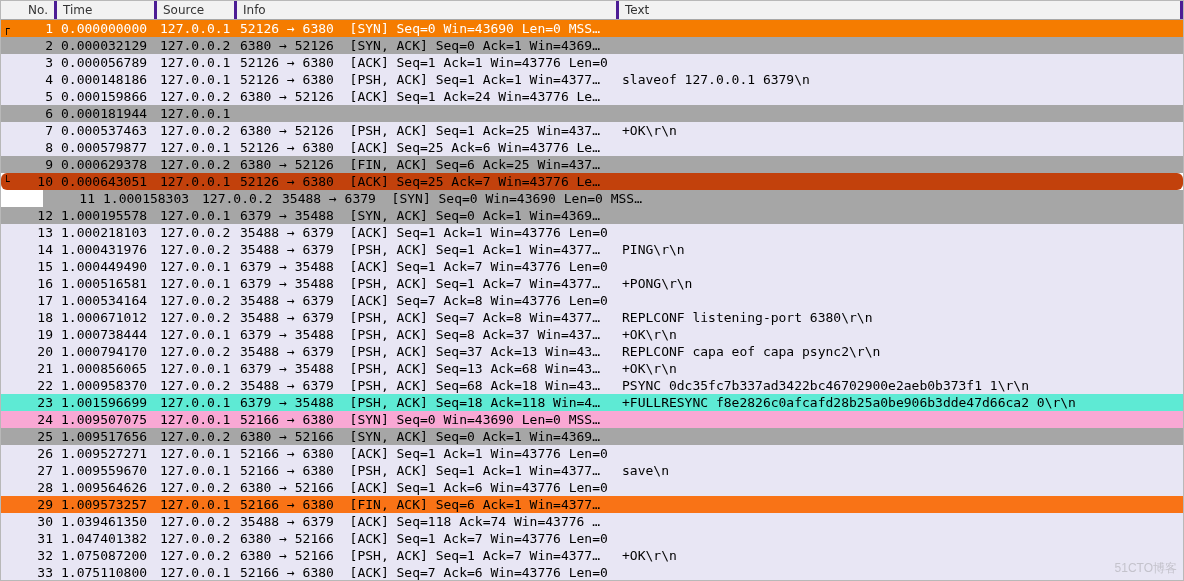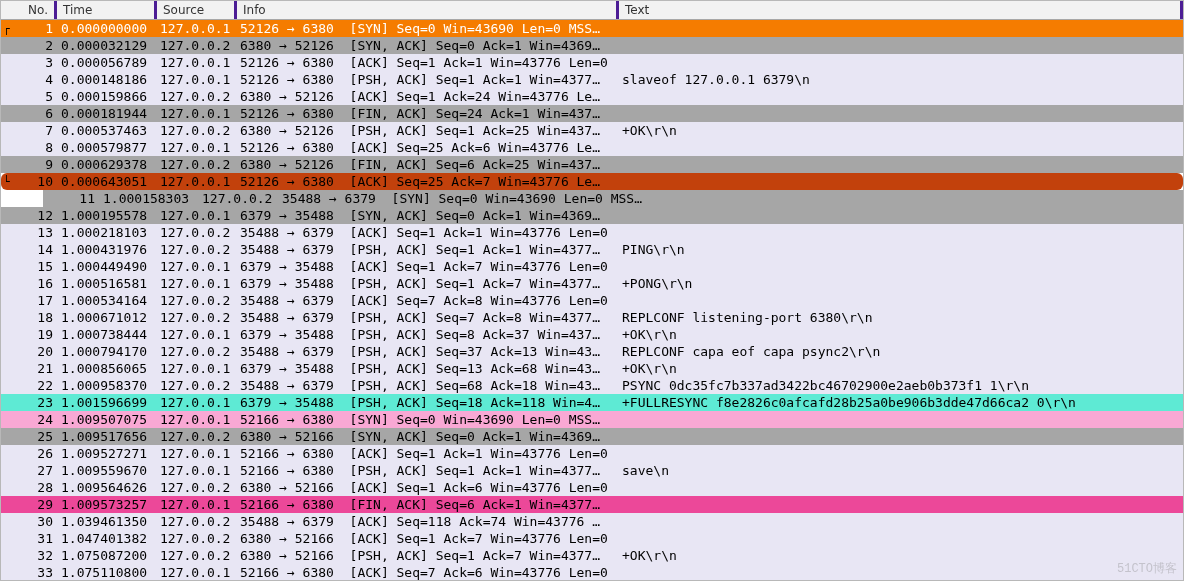--- a/index.html
+++ b/index.html
@@ -9,40 +9,40 @@
   .hdr > div { border-right:3px solid #4c1d95; padding:2px 6px 0 6px; white-space:nowrap; overflow:hidden; }
   .body { flex:1; overflow:hidden; }
   .row { display:flex; height:17px; line-height:17px; white-space:pre; }
   .row > div { overflow:hidden; }
   .c-no    { width:56px;  text-align:right; padding-right:4px; }
   .c-time  { width:100px; padding-left:4px; }
   .c-src   { width:80px;  padding-left:3px; }
   .c-info  { width:382px; padding-left:3px; }
   .c-text  { flex:1;     padding-left:3px; }
   .mark { position:absolute; left:2px; font-size:11px; color:#000; pointer-events:none; line-height:17px; }
-  .watermark { position:absolute; right:6px; bottom:3px; font-family:Liberation Mono, monospace; font-size:12px; color:rgba(128,128,128,.35); pointer-events:none; }
+  .watermark { position:absolute; right:6px; bottom:3px; font-family:Liberation Sans, sans-serif; font-size:12px; color:rgba(128,128,128,.35); pointer-events:none; }
 </style>
 </head>
 <body>
 
 <div class="wrap">
   <div class="hdr">
     <div class="c-no">No.</div>
     <div class="c-time">Time</div>
     <div class="c-src">Source</div>
     <div class="c-info">Info</div>
     <div class="c-text">Text</div>
   </div>
   <div class="body" id="rows">
       <div class="row" style="background: rgb(245, 124, 0); color: rgb(255, 255, 255);"><div class="c-no">1</div><div class="c-time">0.000000000</div><div class="c-src">127.0.0.1</div><div class="c-info">52126 → 6380  [SYN] Seq=0 Win=43690 Len=0 MSS…</div><div class="c-text"></div></div>
       <div class="row" style="background: rgb(166, 166, 166);"><div class="c-no">2</div><div class="c-time">0.000032129</div><div class="c-src">127.0.0.2</div><div class="c-info">6380 → 52126  [SYN, ACK] Seq=0 Ack=1 Win=4369…</div><div class="c-text"></div></div>
       <div class="row" style="background: rgb(232, 230, 244);"><div class="c-no">3</div><div class="c-time">0.000056789</div><div class="c-src">127.0.0.1</div><div class="c-info">52126 → 6380  [ACK] Seq=1 Ack=1 Win=43776 Len=0</div><div class="c-text"></div></div>
       <div class="row" style="background: rgb(232, 230, 244);"><div class="c-no">4</div><div class="c-time">0.000148186</div><div class="c-src">127.0.0.1</div><div class="c-info">52126 → 6380  [PSH, ACK] Seq=1 Ack=1 Win=4377…</div><div class="c-text">slaveof 127.0.0.1 6379\n</div></div>
       <div class="row" style="background: rgb(232, 230, 244);"><div class="c-no">5</div><div class="c-time">0.000159866</div><div class="c-src">127.0.0.2</div><div class="c-info">6380 → 52126  [ACK] Seq=1 Ack=24 Win=43776 Le…</div><div class="c-text"></div></div>
-      <div class="row" style="background: rgb(166, 166, 166);"><div class="c-no">6</div><div class="c-time">0.000181944</div><div class="c-src">127.0.0.1</div><div class="c-info">52126 → 6380  [FIN, ACK] Seq=24 Ack=1 Win=437…</div><div class="c-text"></div></div>
+      <div class="row" style="background: rgb(166, 166, 166);"><div class="c-no">6</div><div class="c-time">0.000181944</div><div class="c-src">127.0.0.1</div><div class="c-text"></div></div>
       <div class="row" style="background: rgb(232, 230, 244);"><div class="c-no">7</div><div class="c-time">0.000537463</div><div class="c-src">127.0.0.2</div><div class="c-info">6380 → 52126  [PSH, ACK] Seq=1 Ack=25 Win=437…</div><div class="c-text">+OK\r\n</div></div>
       <div class="row" style="background: rgb(232, 230, 244);"><div class="c-no">8</div><div class="c-time">0.000579877</div><div class="c-src">127.0.0.1</div><div class="c-info">52126 → 6380  [ACK] Seq=25 Ack=6 Win=43776 Le…</div><div class="c-text"></div></div>
       <div class="row" style="background: rgb(166, 166, 166);"><div class="c-no">9</div><div class="c-time">0.000629378</div><div class="c-src">127.0.0.2</div><div class="c-info">6380 → 52126  [FIN, ACK] Seq=6 Ack=25 Win=437…</div><div class="c-text"></div></div>
       <div class="row" style="background: #c2410c; border-radius: 6px;"><div class="c-no">10</div><div class="c-time">0.000643051</div><div class="c-src">127.0.0.1</div><div class="c-info">52126 → 6380  [ACK] Seq=25 Ack=7 Win=43776 Le…</div><div class="c-text"></div></div>
       <div class="row" style="background: rgb(166, 166, 166); margin-left: 42px;"><div class="c-no">11</div><div class="c-time">1.000158303</div><div class="c-src">127.0.0.2</div><div class="c-info">35488 → 6379  [SYN] Seq=0 Win=43690 Len=0 MSS…</div><div class="c-text"></div></div>
       <div class="row" style="background: rgb(166, 166, 166);"><div class="c-no">12</div><div class="c-time">1.000195578</div><div class="c-src">127.0.0.1</div><div class="c-info">6379 → 35488  [SYN, ACK] Seq=0 Ack=1 Win=4369…</div><div class="c-text"></div></div>
       <div class="row" style="background: rgb(232, 230, 244);"><div class="c-no">13</div><div class="c-time">1.000218103</div><div class="c-src">127.0.0.2</div><div class="c-info">35488 → 6379  [ACK] Seq=1 Ack=1 Win=43776 Len=0</div><div class="c-text"></div></div>
       <div class="row" style="background: rgb(232, 230, 244);"><div class="c-no">14</div><div class="c-time">1.000431976</div><div class="c-src">127.0.0.2</div><div class="c-info">35488 → 6379  [PSH, ACK] Seq=1 Ack=1 Win=4377…</div><div class="c-text">PING\r\n</div></div>
       <div class="row" style="background: rgb(232, 230, 244);"><div class="c-no">15</div><div class="c-time">1.000449490</div><div class="c-src">127.0.0.1</div><div class="c-info">6379 → 35488  [ACK] Seq=1 Ack=7 Win=43776 Len=0</div><div class="c-text"></div></div>
       <div class="row" style="background: rgb(232, 230, 244);"><div class="c-no">16</div><div class="c-time">1.000516581</div><div class="c-src">127.0.0.1</div><div class="c-info">6379 → 35488  [PSH, ACK] Seq=1 Ack=7 Win=4377…</div><div class="c-text">+PONG\r\n</div></div>
@@ -51,21 +51,21 @@
       <div class="row" style="background: rgb(232, 230, 244);"><div class="c-no">19</div><div class="c-time">1.000738444</div><div class="c-src">127.0.0.1</div><div class="c-info">6379 → 35488  [PSH, ACK] Seq=8 Ack=37 Win=437…</div><div class="c-text">+OK\r\n</div></div>
       <div class="row" style="background: rgb(232, 230, 244);"><div class="c-no">20</div><div class="c-time">1.000794170</div><div class="c-src">127.0.0.2</div><div class="c-info">35488 → 6379  [PSH, ACK] Seq=37 Ack=13 Win=43…</div><div class="c-text">REPLCONF capa eof capa psync2\r\n</div></div>
       <div class="row" style="background: rgb(232, 230, 244);"><div class="c-no">21</div><div class="c-time">1.000856065</div><div class="c-src">127.0.0.1</div><div class="c-info">6379 → 35488  [PSH, ACK] Seq=13 Ack=68 Win=43…</div><div class="c-text">+OK\r\n</div></div>
       <div class="row" style="background: rgb(232, 230, 244);"><div class="c-no">22</div><div class="c-time">1.000958370</div><div class="c-src">127.0.0.2</div><div class="c-info">35488 → 6379  [PSH, ACK] Seq=68 Ack=18 Win=43…</div><div class="c-text">PSYNC 0dc35fc7b337ad3422bc46702900e2aeb0b373f1 1\r\n</div></div>
       <div class="row" style="background: #5eead4;"><div class="c-no">23</div><div class="c-time">1.001596699</div><div class="c-src">127.0.0.1</div><div class="c-info">6379 → 35488  [PSH, ACK] Seq=18 Ack=118 Win=4…</div><div class="c-text">+FULLRESYNC f8e2826c0afcafd28b25a0be906b3dde47d66ca2 0\r\n</div></div>
       <div class="row" style="background: #f9a8d4;"><div class="c-no">24</div><div class="c-time">1.009507075</div><div class="c-src">127.0.0.1</div><div class="c-info">52166 → 6380  [SYN] Seq=0 Win=43690 Len=0 MSS…</div><div class="c-text"></div></div>
       <div class="row" style="background: rgb(166, 166, 166);"><div class="c-no">25</div><div class="c-time">1.009517656</div><div class="c-src">127.0.0.2</div><div class="c-info">6380 → 52166  [SYN, ACK] Seq=0 Ack=1 Win=4369…</div><div class="c-text"></div></div>
       <div class="row" style="background: rgb(232, 230, 244);"><div class="c-no">26</div><div class="c-time">1.009527271</div><div class="c-src">127.0.0.1</div><div class="c-info">52166 → 6380  [ACK] Seq=1 Ack=1 Win=43776 Len=0</div><div class="c-text"></div></div>
       <div class="row" style="background: rgb(232, 230, 244);"><div class="c-no">27</div><div class="c-time">1.009559670</div><div class="c-src">127.0.0.1</div><div class="c-info">52166 → 6380  [PSH, ACK] Seq=1 Ack=1 Win=4377…</div><div class="c-text">save\n</div></div>
       <div class="row" style="background: rgb(232, 230, 244);"><div class="c-no">28</div><div class="c-time">1.009564626</div><div class="c-src">127.0.0.2</div><div class="c-info">6380 → 52166  [ACK] Seq=1 Ack=6 Win=43776 Len=0</div><div class="c-text"></div></div>
-      <div class="row" style="background: #ec4899;"><div class="c-no">29</div><div class="c-time">1.009573257</div><div class="c-src">127.0.0.1</div><div class="c-info">52166 → 6380  [FIN, ACK] Seq=6 Ack=1 Win=4377…</div><div class="c-text"></div></div>
+      <div class="row" style="background: #f97316;"><div class="c-no">29</div><div class="c-time">1.009573257</div><div class="c-src">127.0.0.1</div><div class="c-info">52166 → 6380  [FIN, ACK] Seq=6 Ack=1 Win=4377…</div><div class="c-text"></div></div>
       <div class="row" style="background: rgb(232, 230, 244);"><div class="c-no">30</div><div class="c-time">1.039461350</div><div class="c-src">127.0.0.2</div><div class="c-info">35488 → 6379  [ACK] Seq=118 Ack=74 Win=43776 …</div><div class="c-text"></div></div>
       <div class="row" style="background: rgb(232, 230, 244);"><div class="c-no">31</div><div class="c-time">1.047401382</div><div class="c-src">127.0.0.2</div><div class="c-info">6380 → 52166  [ACK] Seq=1 Ack=7 Win=43776 Len=0</div><div class="c-text"></div></div>
       <div class="row" style="background: rgb(232, 230, 244);"><div class="c-no">32</div><div class="c-time">1.075087200</div><div class="c-src">127.0.0.2</div><div class="c-info">6380 → 52166  [PSH, ACK] Seq=1 Ack=7 Win=4377…</div><div class="c-text">+OK\r\n</div></div>
       <div class="row" style="background: rgb(232, 230, 244);"><div class="c-no">33</div><div class="c-time">1.075110800</div><div class="c-src">127.0.0.1</div><div class="c-info">52166 → 6380  [ACK] Seq=7 Ack=6 Win=43776 Len=0</div><div class="c-text"></div></div>
     </div>
   <div class="watermark">51CTO博客</div>
 <div class="mark" style="top: 19px;">┌</div>
     <div class="mark" style="top: 172px;">└</div>
   </div>
 

